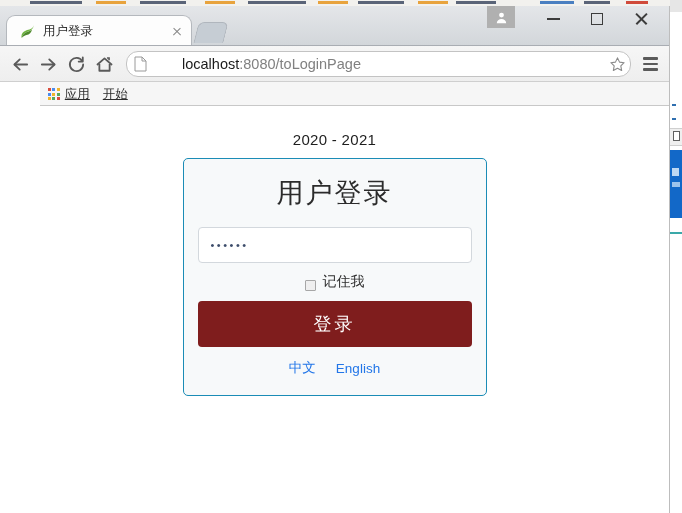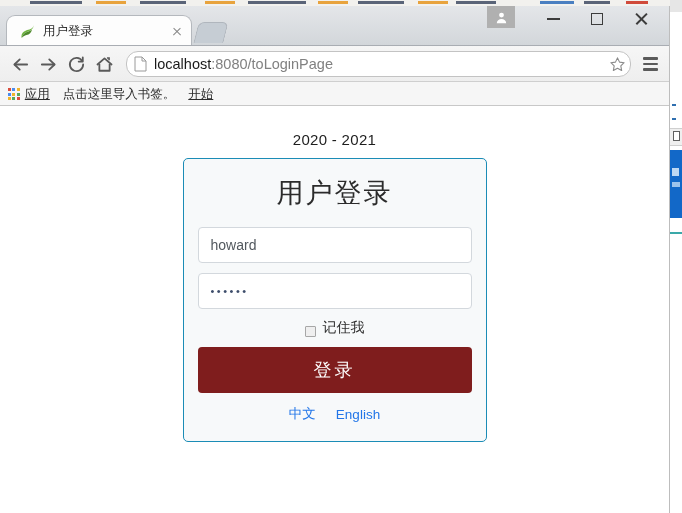--- a/index.html
+++ b/index.html
@@ -178,20 +178,21 @@
     height: 26px;
     margin: 0 4px 0 8px;
     background: #ffffff;
     border: 1px solid #c3c3c3;
     border-radius: 12px;
     display: flex;
     align-items: center;
     padding: 0 4px 0 7px;
     box-sizing: border-box;
     min-width: 0;
+    gap: 28px;
   }
   .page-icon { flex: 0 0 auto; margin-right: 7px; display:block; }
   .url {
     flex: 1 1 auto;
     font-size: 14.5px;
     white-space: nowrap;
     overflow: hidden;
     line-height: 20px;
   }
   .url .host { color: #1a1a1a; }
@@ -216,20 +217,21 @@
   .bookmarks {
     position: relative;
     height: 24px;
     background: #f6f6f6;
     display: flex;
     align-items: center;
     padding: 0 8px;
     box-sizing: border-box;
     font-size: 12.5px;
     color: #2c2c2c;
+    margin-left: 40px;
   }
   .bookmarks:after {
     content: "";
     position: absolute;
     left: 0; right: 0; bottom: 0;
     height: 1px;
     background: #c8c8c8;
   }
   .bm-item { display: flex; align-items: center; margin-right: 13px; }
   .apps-grid {
@@ -474,38 +476,32 @@
         <span style="background:#4a8cf0"></span>
           <span style="background:#f0b429"></span>
           <span style="background:#59a85b"></span>
         <span style="background:#f0b429"></span>
           <span style="background:#59a85b"></span>
           <span style="background:#d94c3d"></span>
       </span>
       <span class="bm-label bm-underline">应用</span>
     </div>
     <div class="bm-item">
-      <span class="bm-label">点击这里导入书签。</span>
-    </div>
-    <div class="bm-item">
       <span class="bm-label bm-underline">开始</span>
     </div>
   </div>
 
   <div class="viewport">
 
     <div class="year">2020 - 2021</div>
 
     <div class="login-card">
 
       <div class="card-title">用户登录</div>
 
-      <div class="field">
-        <span>howard</span>
-      </div>
 
       <div class="field password">
         <span class="dots">••••••</span>
       </div>
 
       <div class="remember">
         <span class="checkbox"></span>
         <span>记住我</span>
       </div>
 

